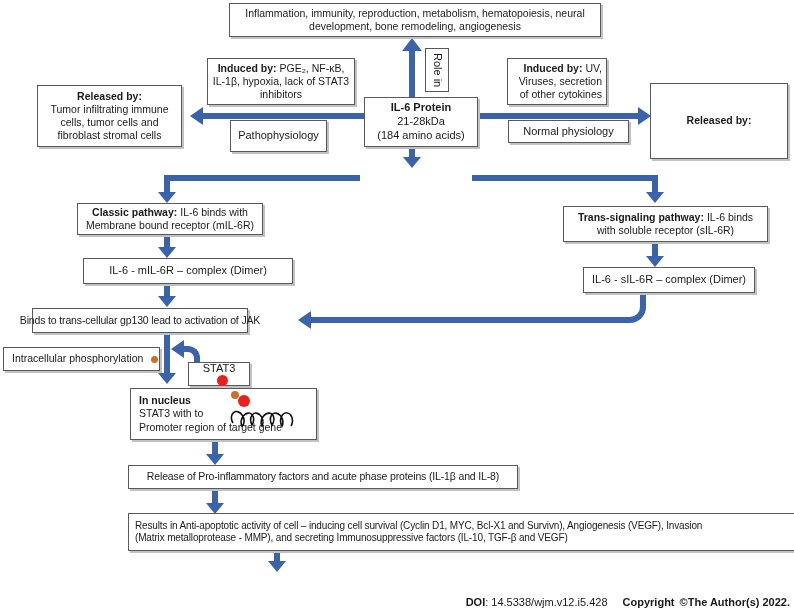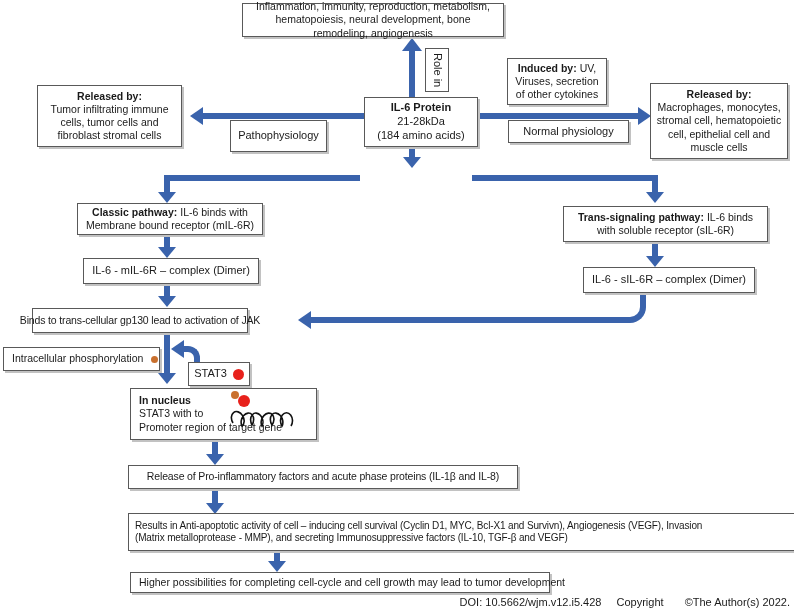--- a/index.html
+++ b/index.html
@@ -23,28 +23,28 @@
   .ah.up    { border-left:10px solid transparent; border-right:10px solid transparent; border-bottom:13px solid var(--blue); }
   .ah.left  { border-top:9px solid transparent; border-bottom:9px solid transparent; border-right:13px solid var(--blue); }
   .ah.right { border-top:9px solid transparent; border-bottom:9px solid transparent; border-left:13px solid var(--blue); }
   .corner { position:absolute; z-index:1; box-sizing:border-box; }
   .corner.br { border-right:6px solid var(--blue); border-bottom:6px solid var(--blue); border-bottom-right-radius:16px; }
   .corner.tr { border-top:6px solid var(--blue); border-right:6px solid var(--blue); border-top-right-radius:12px; }
   .dot { display:inline-block; border-radius:50%; flex:none; }
   .dot-orange { background:var(--orange); }
   .dot-red { background:var(--red); }
   .footer { position:absolute; right:4px; top:596px; font-size:11px; white-space:nowrap; }
-  .footer b { font-weight:normal; }
+  .footer b { font-weight:bold; }
 </style>
 </head>
 <body>
 
 <div class="canvas">
 
-  <div class="box small" style="left:242px;top:3px;width:262px;height:34px;">
+  <div class="box small" style="left:229px;top:3px;width:372px;height:34px;">
     <span>Inflammation, immunity, reproduction, metabolism, hematopoiesis, neural development, bone remodeling, angiogenesis</span>
   </div>
 
   <div class="bar" style="left:409px;top:51px;width:6px;height:46px;"></div>
   <div class="ah up" style="left:402px;top:38px;"></div>
   <div class="box vert" style="left:425px;top:48px;width:24px;height:44px;box-shadow:none;">
     <span>Role in</span>
   </div>
 
   <div class="box" style="left:364px;top:97px;width:114px;height:50px;">
@@ -52,38 +52,40 @@
     <span>21-28kDa</span>
     <span>(184 amino acids)</span>
   </div>
 
   <div class="bar" style="left:203px;top:113px;width:161px;height:6px;"></div>
   <div class="ah left" style="left:190px;top:107px;"></div>
 
   <div class="bar" style="left:478px;top:113px;width:160px;height:6px;"></div>
   <div class="ah right" style="left:638px;top:107px;"></div>
 
+  <div class="box small" style="left:207px;top:58px;width:148px;height:47px;">
+    <span><b class="lead inline">Induced by:</b><span>PGE₂, NF-κB, IL-1β, hypoxia, lack of STAT3 inhibitors</span></span>
+  </div>
   <div class="box" style="left:230px;top:120px;width:97px;height:32px;">
     <span>Pathophysiology</span>
   </div>
 
-  <div class="box small" style="left:507px;top:58px;width:100px;height:47px;">
+  <div class="box small" style="left:507px;top:58px;width:100px;height:47px;text-align:right;">
     <span><b class="lead inline">Induced by:</b><span>UV, Viruses, secretion of other cytokines</span></span>
   </div>
   <div class="box" style="left:508px;top:120px;width:121px;height:23px;">
     <span>Normal physiology</span>
   </div>
 
   <div class="box small" style="left:37px;top:85px;width:145px;height:62px;">
     <span class="lead">Released by:</span>
     <span>Tumor infiltrating immune cells, tumor cells and fibroblast stromal cells</span>
   </div>
   <div class="box small" style="left:650px;top:83px;width:138px;height:76px;">
     <span class="lead">Released by:</span>
-    <span>Macrophages, monocytes, stromal cell, hematopoietic cell, epithelial cell and muscle cells</span>
   </div>
 
   <div class="bar" style="left:409px;top:147px;width:6px;height:11px;"></div>
   <div class="ah down" style="left:403px;top:157px;"></div>
 
   <div class="bar" style="left:164px;top:175px;width:196px;height:6px;"></div>
   <div class="bar" style="left:472px;top:175px;width:186px;height:6px;"></div>
   <div class="bar" style="left:164px;top:175px;width:6px;height:17px;"></div>
   <div class="ah down" style="left:158px;top:192px;"></div>
   <div class="bar" style="left:652px;top:175px;width:6px;height:17px;"></div>
@@ -92,21 +94,21 @@
   <div class="box small" style="left:77px;top:203px;width:186px;height:32px;">
     <span><b class="lead inline">Classic pathway:</b><span>IL-6 binds with Membrane bound receptor (mIL-6R)</span></span>
   </div>
 
   <div class="box small" style="left:563px;top:206px;width:205px;height:36px;">
     <span><b class="lead inline">Trans-signaling pathway:</b><span>IL-6 binds with soluble receptor (sIL-6R)</span></span>
   </div>
 
   <div class="bar" style="left:164px;top:235px;width:6px;height:12px;"></div>
   <div class="ah down" style="left:158px;top:247px;"></div>
-  <div class="box nowrap" style="left:83px;top:258px;width:176px;height:26px;">
+  <div class="box nowrap" style="left:83px;top:258px;width:210px;height:26px;">
     <span>IL-6 - mIL-6R – complex (Dimer)</span>
   </div>
 
   <div class="bar" style="left:652px;top:242px;width:6px;height:14px;"></div>
   <div class="ah down" style="left:646px;top:256px;"></div>
   <div class="box nowrap" style="left:583px;top:267px;width:172px;height:26px;">
     <span>IL-6 - sIL-6R – complex (Dimer)</span>
   </div>
 
   <div class="bar" style="left:164px;top:284px;width:6px;height:12px;"></div>
@@ -123,21 +125,21 @@
   <div class="ah down" style="left:158px;top:373px;"></div>
 
   <div class="box nowrap small" style="left:3px;top:347px;width:157px;height:24px;flex-direction:row;justify-content:flex-start;padding-left:8px;">
     <span>Intracellular phosphorylation</span>
     <span class="dot dot-orange" style="width:7px;height:7px;margin-left:8px;"></span>
   </div>
 
   <div class="corner tr" style="left:184px;top:346px;width:16px;height:17px;"></div>
   <div class="ah left" style="left:171px;top:340px;"></div>
 
-  <div class="box" style="left:188px;top:362px;width:62px;height:24px;flex-direction:row;">
+  <div class="box" style="left:188px;top:362px;width:62px;height:24px;flex-direction:column;">
     <span>STAT3</span>
     <span class="dot dot-red" style="width:11px;height:11px;margin-left:6px;"></span>
   </div>
 
   <div class="box left small" style="left:130px;top:388px;width:187px;height:52px;padding-left:8px;">
     <span class="lead">In nucleus</span>
     <span>STAT3 with to</span>
     <span class="nowrap">Promoter region of target gene</span>
     <span class="dot dot-orange" style="position:absolute;left:100px;top:2px;width:8px;height:8px;"></span>
     <span class="dot dot-red" style="position:absolute;left:107px;top:6px;width:12px;height:12px;"></span>
@@ -154,23 +156,20 @@
 
   <div class="bar" style="left:212px;top:489px;width:6px;height:14px;"></div>
   <div class="ah down" style="left:206px;top:503px;"></div>
   <div class="box left small tight" style="left:128px;top:513px;width:747px;height:38px;padding-left:6px;font-size:10px;">
     <span class="nowrap">Results in Anti-apoptotic activity of cell – inducing cell survival (Cyclin D1, MYC, Bcl-X1 and Survivn), Angiogenesis (VEGF), Invasion</span>
     <span class="nowrap">(Matrix metalloprotease - MMP), and secreting Immunosuppressive factors (IL-10, TGF-β and VEGF)</span>
   </div>
 
   <div class="bar" style="left:274px;top:551px;width:6px;height:11px;"></div>
   <div class="ah down" style="left:268px;top:561px;"></div>
-  <div class="box left nowrap small" style="left:130px;top:572px;width:420px;height:21px;padding-left:8px;justify-content:center;">
-    <span>Higher possibilities for completing cell-cycle and cell growth may lead to tumor development</span>
-  </div>
 
   <div class="footer">
-    <b>DOI</b><span>: 10.5662/wjm.v12.i5.428</span>
+    <b>DOI</b><span>: 14.5338/wjm.v12.i5.428</span>
     <b style="margin-left:12px;">Copyright</b>
-    <span style="margin-left:18px;">©The Author(s) 2022.</span>
+    <span style="margin-left:2px;font-weight:bold;">©The Author(s) 2022.</span>
   </div>
 
 </div>
 
 </body></html>

